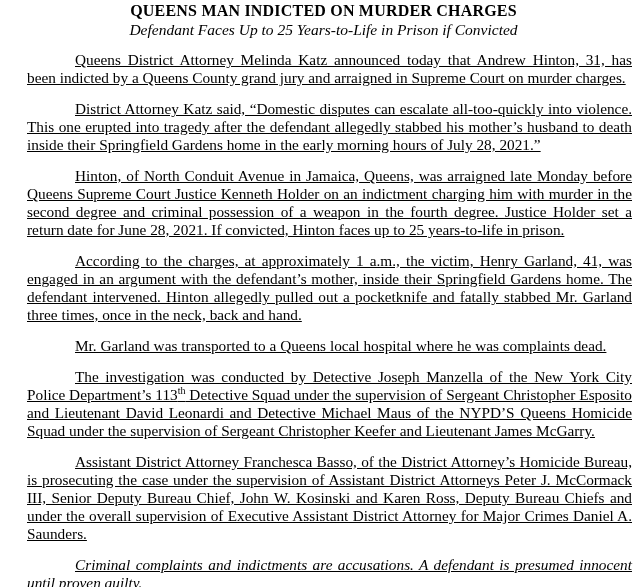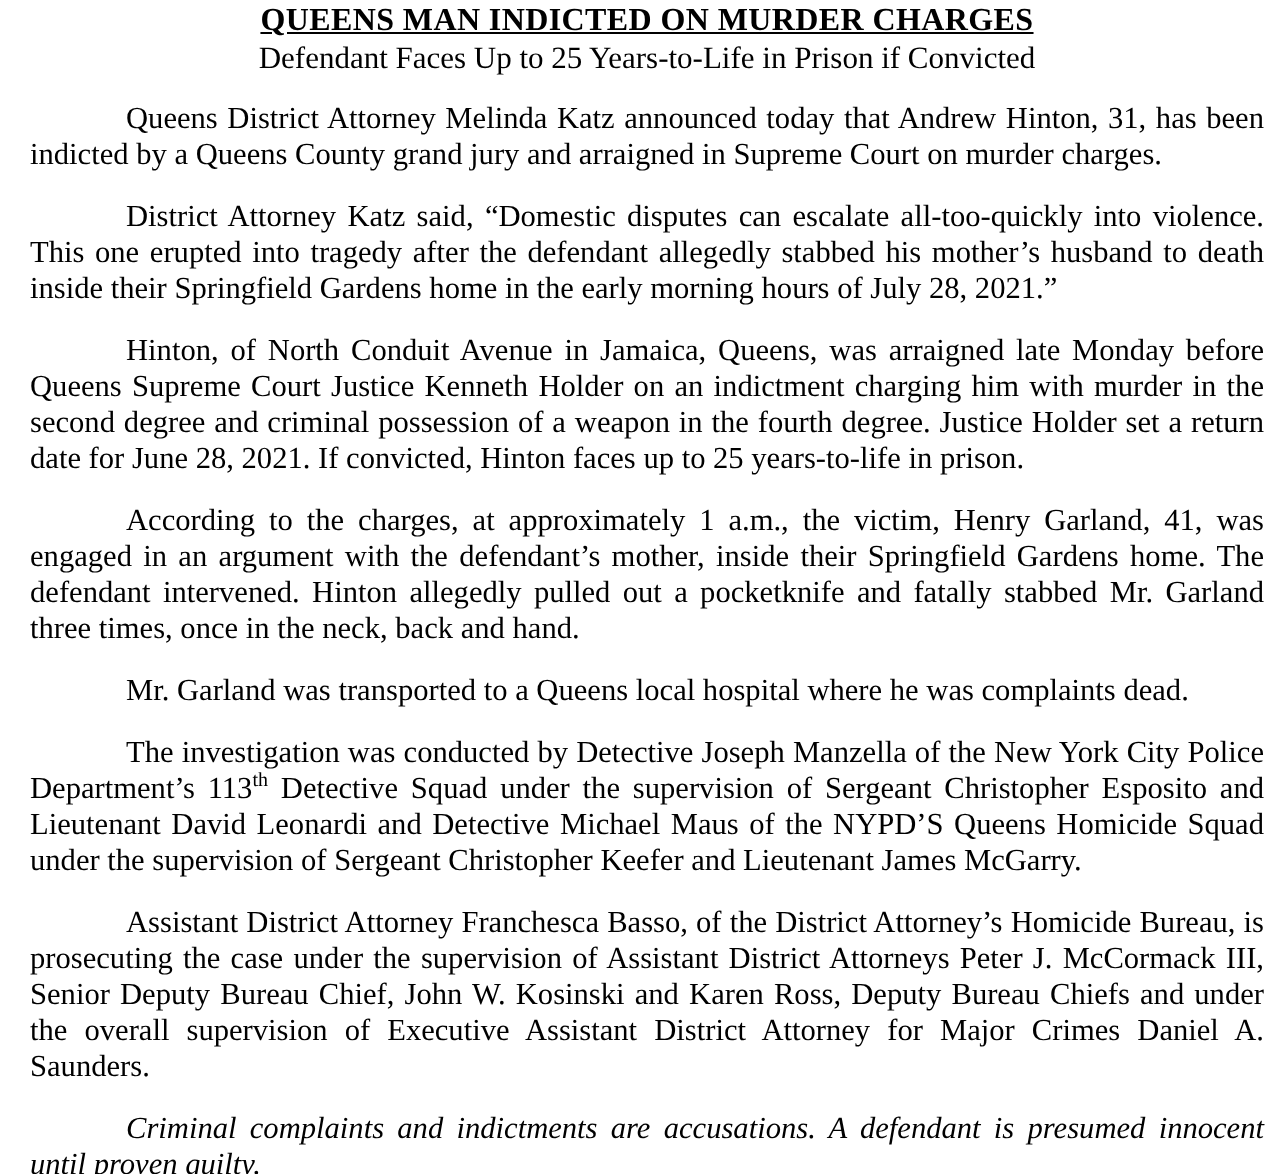--- a/index.html
+++ b/index.html
@@ -19,34 +19,35 @@
   }
   .doc-header {
     text-align: center;
     margin-bottom: 12px;
   }
   .title-line {
     display: block;
     font-weight: bold;
     font-size: 16px;
     line-height: 17px;
-    text-decoration: underline;
     letter-spacing: 0.2px;
   }
   .subtitle {
+    font-style: italic;
     font-size: 15.5px;
     line-height: 19px;
     margin-top: 1px;
   }
   .doc p {
-    margin: 0 0 13px 0;
+    margin: 0 0 13px 12px;
     font-size: 15.3px;
     line-height: 18px;
     text-align: justify;
     text-indent: 48px;
+    text-decoration: underline;
   }
   .doc p.closing-note {
     font-style: italic;
     margin-bottom: 0;
   }
   sup.ordinal {
     font-size: 10px;
     line-height: 0;
     vertical-align: super;
   }

